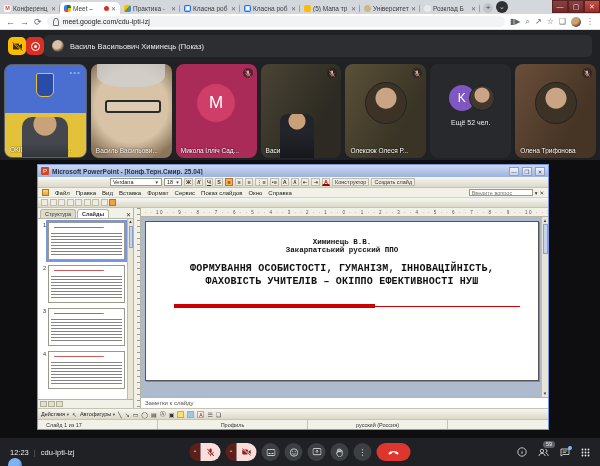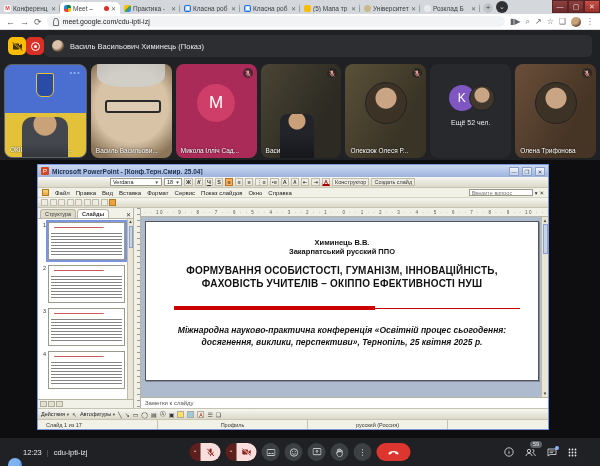--- a/index.html
+++ b/index.html
@@ -107,21 +107,21 @@
   #thumb-scroll { width:6px; background:#e8e5d4; border-left:1px solid #c0bcaa; display:flex; flex-direction:column; align-items:center; }
   #thumb-scroll .arr { font-size:4.5px; color:#444; line-height:6px; }
   #thumb-scroll .tbar { width:4px; height:22px; background:#c9d3e8; border:1px solid #8aa0c8; margin-top:1px; }
   #panel-views { height:9px; display:flex; gap:1px; padding:1px 2px; background:#f2f1e8; border-top:1px solid #b8b4a2; }
   .vbtn { width:7px; height:6px; border:1px solid #b0ac9a; background:#e4e1d0; }
   #vruler { width:7px; background:#f2f1e8; border-right:1px solid #b8b4a2;
       background-image:repeating-linear-gradient(#999 0 1px, transparent 1px 6px); background-size:3px 100%; background-repeat:repeat-y; background-position:right; }
   #workarea { flex:1; display:flex; flex-direction:column; min-width:0; background:#aebacd; }
   #hruler { height:9px; background:#f2f1e8; border-bottom:1px solid #b8b4a2; font-size:4.5px; color:#555; display:flex; align-items:center; justify-content:center; letter-spacing:1.5px; white-space:nowrap; overflow:hidden; }
   #slide-scroll { flex:1; display:flex; min-height:0; }
-  #slide-wrap { flex:1; padding:4px 2px 16px 4px; min-width:0; }
+  #slide-wrap { flex:1; padding:4px 2px 16px 4px; min-width:0;font-family:Liberation Mono, monospace; }
   #slide { position:relative; width:100%; height:100%; background:#fff; border:1px solid #555; box-shadow:1px 1px 0 #7d8aa0; padding:10px 14px 0 14px; text-align:center; color:#111; }
   #slide .author { font-size:7.5px; font-weight:bold; margin-top:6px; }
   #slide .org { font-size:7.5px; font-weight:bold; }
   #slide .stitle { font-size:10px; font-weight:bold; margin-top:9px; line-height:1.25; letter-spacing:.2px; }
   #slide .redbar { display:flex; align-items:center; margin:16px 4px 0 14px; }
   #slide .redbar .thick { width:58%; height:4px; background:#cc0000; }
   #slide .redbar .thin { flex:1; height:1px; background:#cc0000; }
   #slide .ssub { font-size:8.5px; font-weight:bold; font-style:italic; margin-top:14px; line-height:1.45; }
   #right-scroll { width:7px; background:#e8e5d4; border-left:1px solid #c0bcaa; display:flex; flex-direction:column; align-items:center; justify-content:space-between; padding:1px 0; }
   #right-scroll .arr { font-size:4.5px; color:#444; }
@@ -132,21 +132,21 @@
   .dlabel { font-size:5.5px; color:#222; }
   .dd2 { font-size:4.5px; color:#444; }
   .dshape { font-size:6px; color:#333; }
   .dsw { width:7px; height:7px; border:1px solid #b0ac9a; }
   #statusbar { height:10px; background:#f2f1e8; border-top:1px solid #c6c3b2; display:flex; align-items:center; font-size:5.5px; color:#333; }
   #statusbar .cell { padding:0 8px; border-right:1px solid #c6c3b2; height:100%; display:flex; align-items:center; }
   #statusbar .cell:nth-child(1){ width:120px; }
   #statusbar .cell:nth-child(2){ width:150px; justify-content:center; }
   #statusbar .cell:nth-child(3){ width:140px; justify-content:center; }
   
-  #bottombar { position:absolute; left:0; top:438px; width:600px; height:28px; background:#202124; display:flex; align-items:center; padding:0 23px; }
+  #bottombar { position:absolute; left:0; top:438px; width:600px; height:28px; background:#202124; display:flex; align-items:center; padding:0 10px; }
   #meta { display:flex; align-items:center; gap:5px; color:#e8eaed; font-size:7.5px; }
   #meta .sep { color:#5f6368; }
   #controls { position:absolute; left:50%; transform:translateX(-50%); display:flex; align-items:center; gap:5px; }
   .ctl-group { display:flex; }
   .chev { width:11px; height:18px; background:#5c1f1b; border-radius:9px 0 0 9px; color:#f9dedc; font-size:6px; display:flex; align-items:center; justify-content:center; }
   .ctl-off { width:20px; height:18px; background:#f9dedc; border-radius:0 9px 9px 0; display:flex; align-items:center; justify-content:center; }
   .ctl { width:18px; height:18px; border-radius:50%; background:#3c4043; color:#e8eaed; display:flex; align-items:center; justify-content:center; font-size:8px; }
   #endcall { width:34px; height:18px; border-radius:9px; background:#dc362e; display:flex; align-items:center; justify-content:center; }
   #rightctl { margin-left:auto; display:flex; align-items:center; gap:11px; }
   .ric { position:relative; color:#e8eaed; font-size:10px; display:flex; align-items:center; justify-content:center; }
@@ -421,21 +421,20 @@
           <div id="slide-scroll">
             <div id="slide-wrap">
               <div id="slide">
                 <div class="author">Химинець В.В.</div>
                 <div class="org">Закарпатський русский ППО</div>
                 <div class="stitle">ФОРМУВАННЯ ОСОБИСТОСТІ, ГУМАНІЗМ, ІННОВАЦІЙНІСТЬ, ФАХОВІСТЬ УЧИТЕЛІВ – ОКІППО ЕФЕКТИВНОСТІ НУШ</div>
                 <div class="redbar">
                     <div class="thick"></div>
                     <div class="thin"></div>
                   </div>
-                <div class="ssub">Міжнародна науково-практична конференція  «Освітній процес сьогодення: досягнення, виклики, перспективи», Тернопіль, 25 квітня 2025 р.</div>
               </div>
             </div>
             <div id="right-scroll">
               <span class="arr">▲</span>
                 <div class="rbar"></div>
                 <span class="arr">▼</span>
             </div>
           </div>
           <div id="notesbar">
             <span class="ntxt">Заметки к слайду</span>

